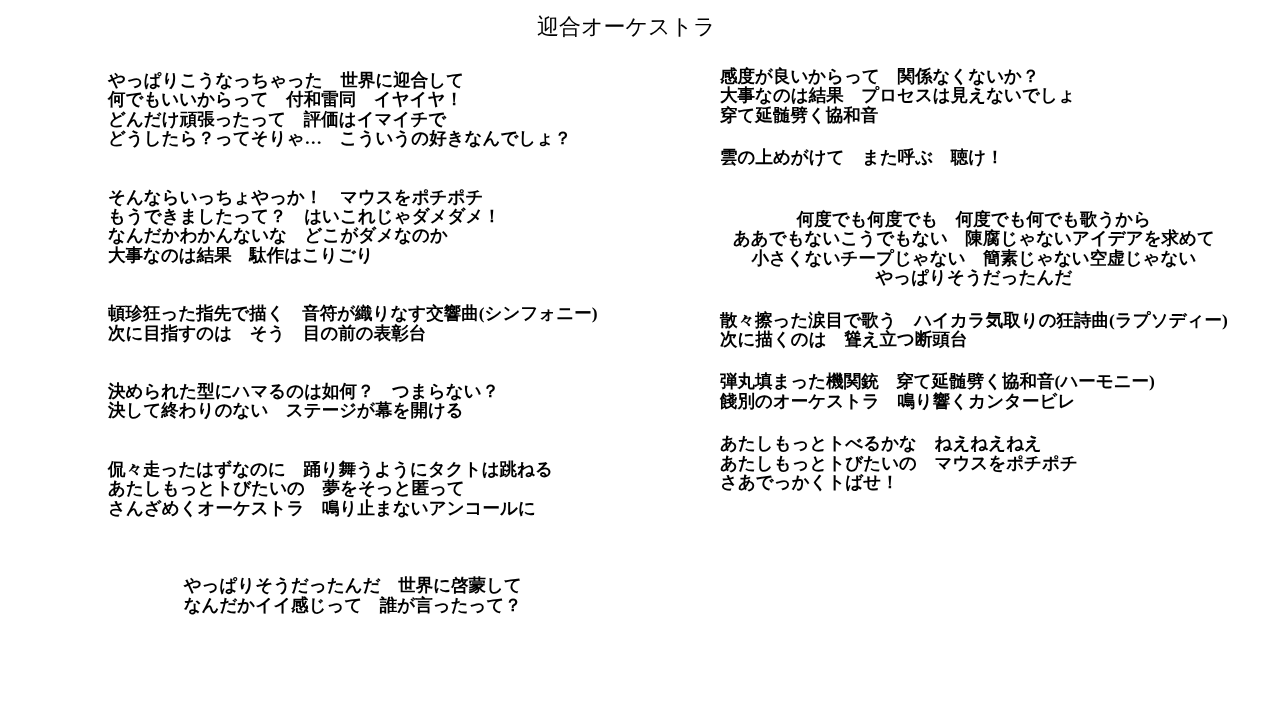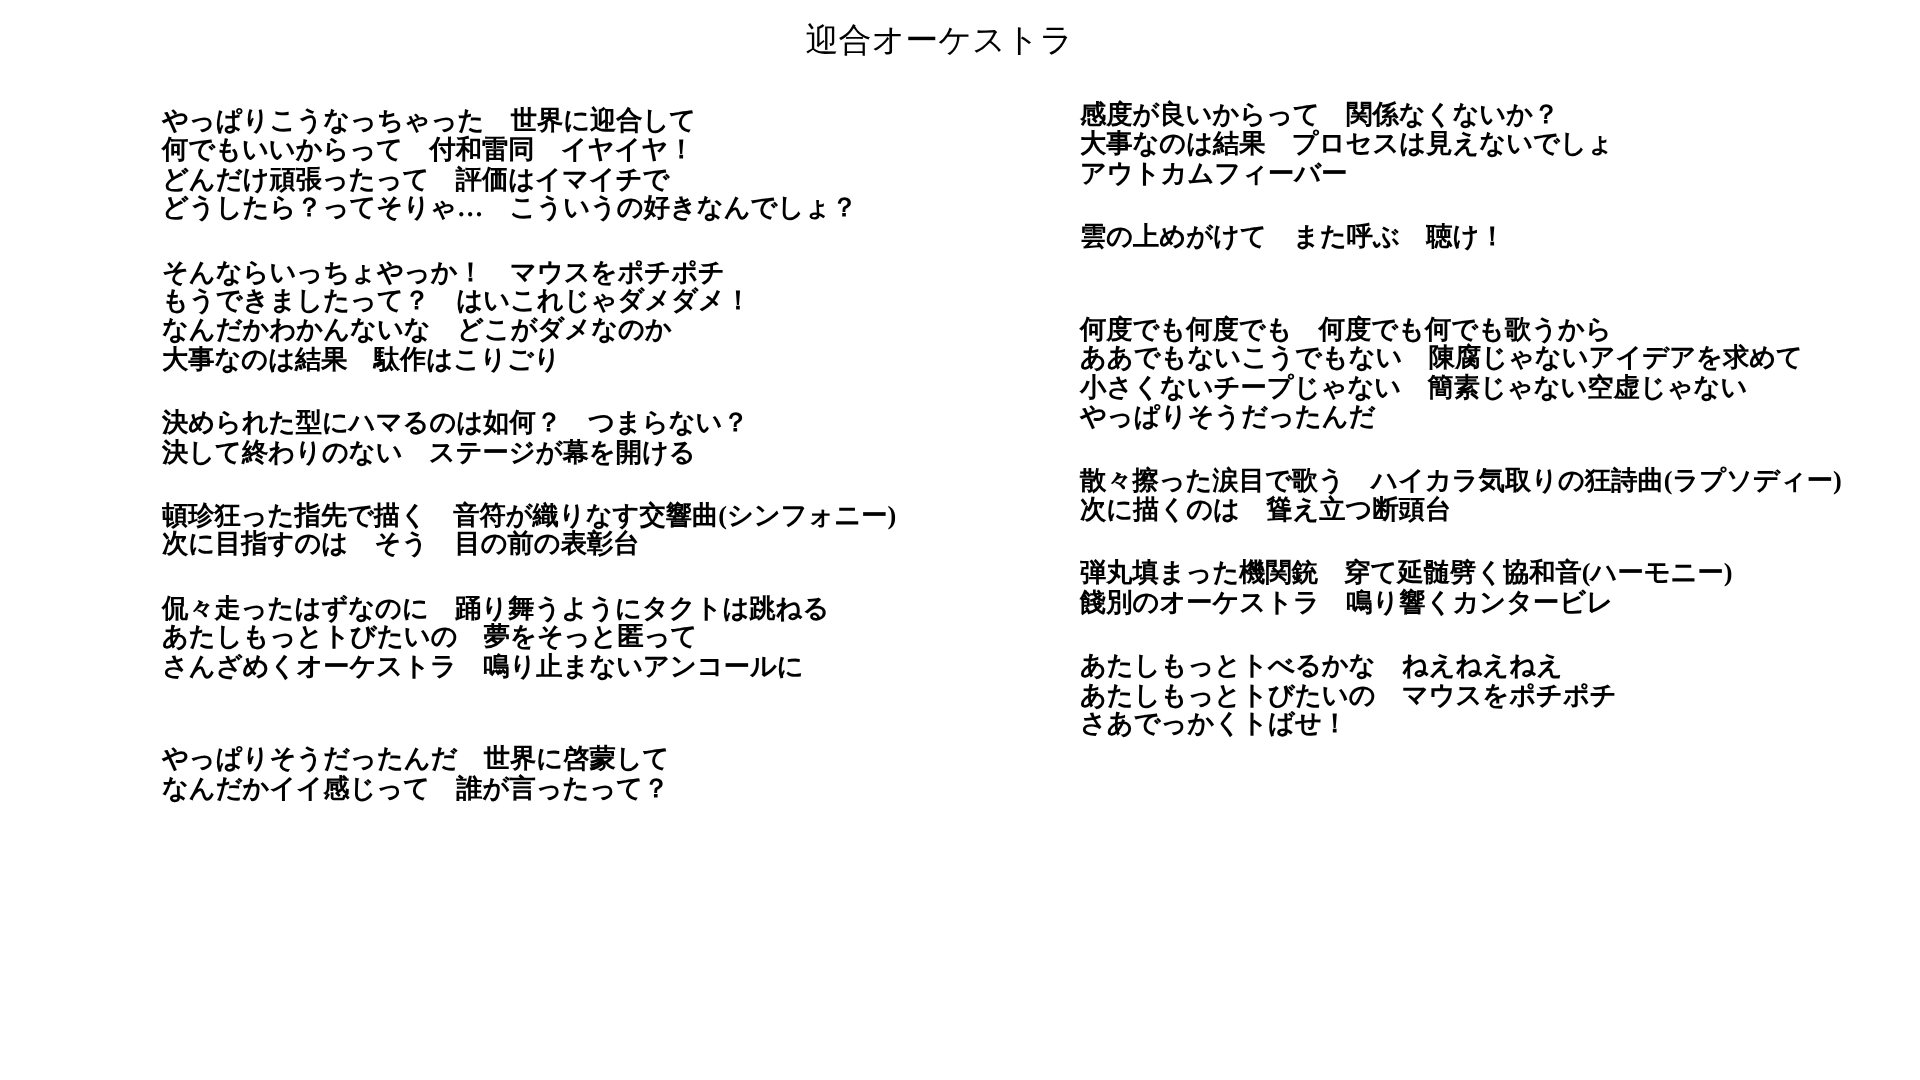--- a/index.html
+++ b/index.html
@@ -12,24 +12,24 @@
   .sheet { position: absolute; inset: 0; }
   .title {
     position: absolute; left: 537px; top: 6px;
     margin: 0; font-size: 22px; font-weight: normal;
     line-height: 42px; letter-spacing: 0px; white-space: pre;
   }
   .col {
     position: absolute;
     display: flex; flex-direction: column;
   }
-  .col-left  { left: 108px; top: 71px; }
+  .col-left  { left: 108px; top: 71px; gap: 16px; }
   .col-right { left: 720px; top: 67px; }
   .stanza { margin: 0 0 23px 0; }
-  .stanza.gap-extra { margin-top: 19.4px; }
+  .stanza.gap-extra { margin-top: 19.4px; text-align: center; }
   .line {
     margin: 0; padding: 0;
     font-size: 17.5px; line-height: 19.4px;
     font-weight: bold; white-space: pre;
   }
 </style>
 </head>
 <body>
 
 <main class="sheet">
@@ -43,43 +43,43 @@
       <p class="line">どんだけ頑張ったって　評価はイマイチで</p>
       <p class="line">どうしたら？ってそりゃ…　こういうの好きなんでしょ？</p>
     </div>
     <div class="stanza">
       <p class="line">そんならいっちょやっか！　マウスをポチポチ</p>
       <p class="line">もうできましたって？　はいこれじゃダメダメ！</p>
       <p class="line">なんだかわかんないな　どこがダメなのか</p>
       <p class="line">大事なのは結果　駄作はこりごり</p>
     </div>
     <div class="stanza">
+      <p class="line">頓珍狂った指先で描く　音符が織りなす交響曲(シンフォニー)</p>
+      <p class="line">次に目指すのは　そう　目の前の表彰台</p>
+    </div>
+    <div class="stanza">
       <p class="line">決められた型にハマるのは如何？　つまらない？</p>
       <p class="line">決して終わりのない　ステージが幕を開ける</p>
-    </div>
-    <div class="stanza">
-      <p class="line">頓珍狂った指先で描く　音符が織りなす交響曲(シンフォニー)</p>
-      <p class="line">次に目指すのは　そう　目の前の表彰台</p>
     </div>
     <div class="stanza">
       <p class="line">侃々走ったはずなのに　踊り舞うようにタクトは跳ねる</p>
       <p class="line">あたしもっとトびたいの　夢をそっと匿って</p>
       <p class="line">さんざめくオーケストラ　鳴り止まないアンコールに</p>
     </div>
     <div class="stanza gap-extra">
       <p class="line">やっぱりそうだったんだ　世界に啓蒙して</p>
       <p class="line">なんだかイイ感じって　誰が言ったって？</p>
     </div>
   </section>
 
   <section class="col col-right">
     <div class="stanza">
       <p class="line">感度が良いからって　関係なくないか？</p>
       <p class="line">大事なのは結果　プロセスは見えないでしょ</p>
-      <p class="line">アウトカムフィーバー</p>
+      <p class="line">穿て延髄劈く協和音</p>
     </div>
     <div class="stanza">
       <p class="line">雲の上めがけて　また呼ぶ　聴け！</p>
     </div>
     <div class="stanza gap-extra">
       <p class="line">何度でも何度でも　何度でも何でも歌うから</p>
       <p class="line">ああでもないこうでもない　陳腐じゃないアイデアを求めて</p>
       <p class="line">小さくないチープじゃない　簡素じゃない空虚じゃない</p>
       <p class="line">やっぱりそうだったんだ</p>
     </div>

